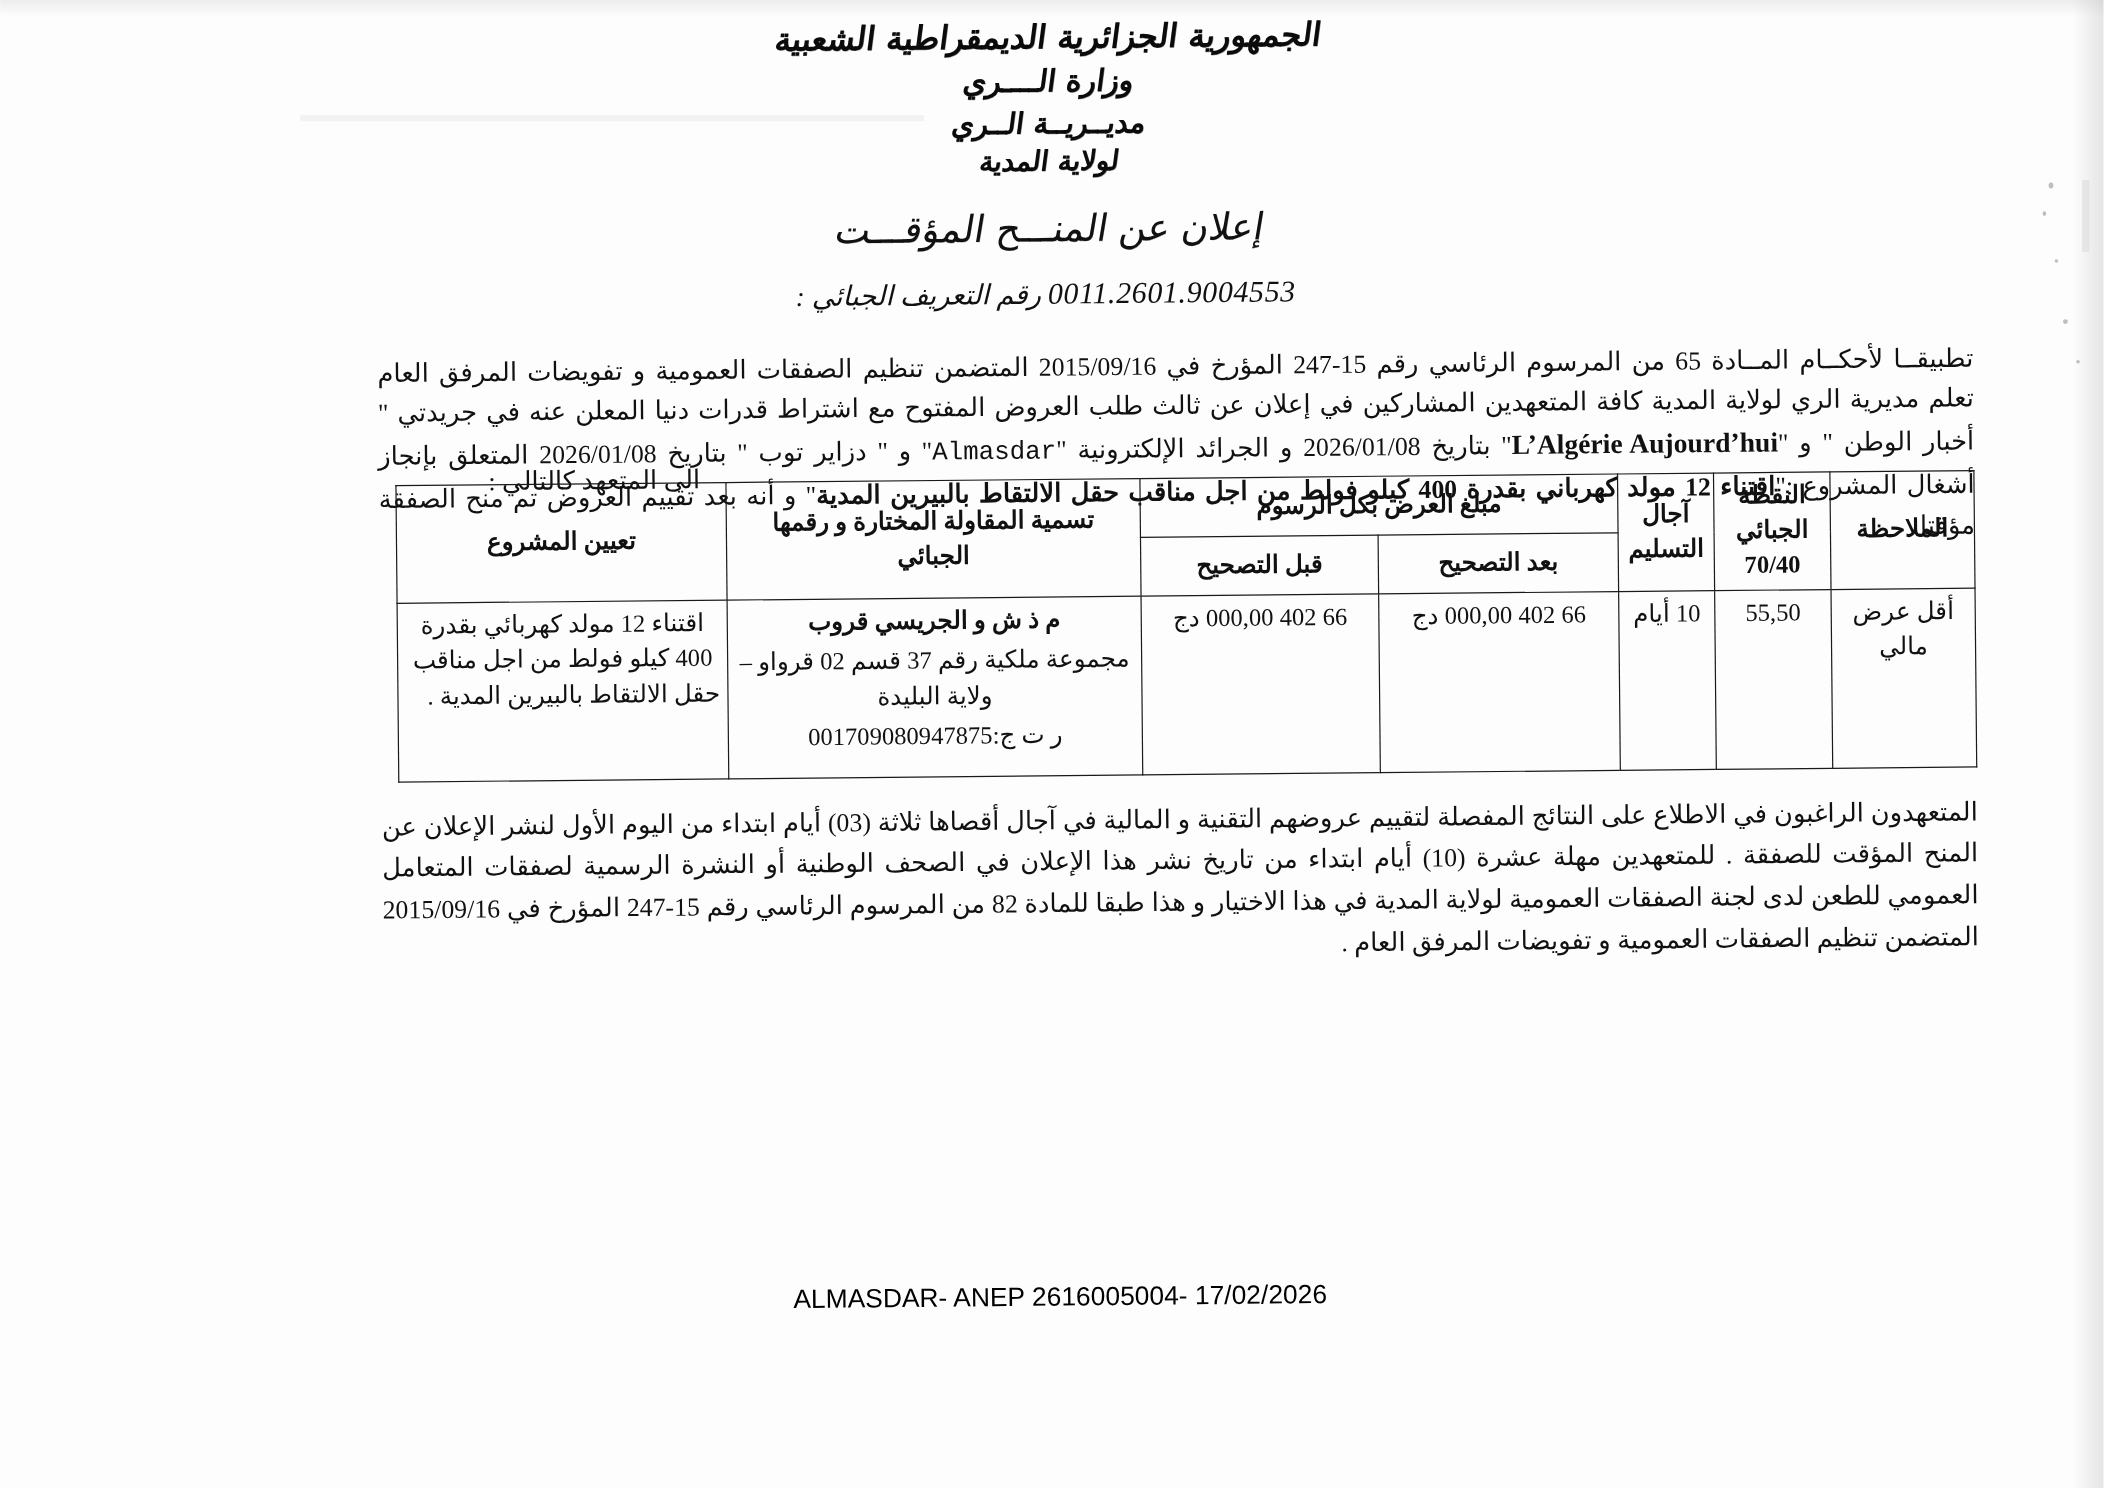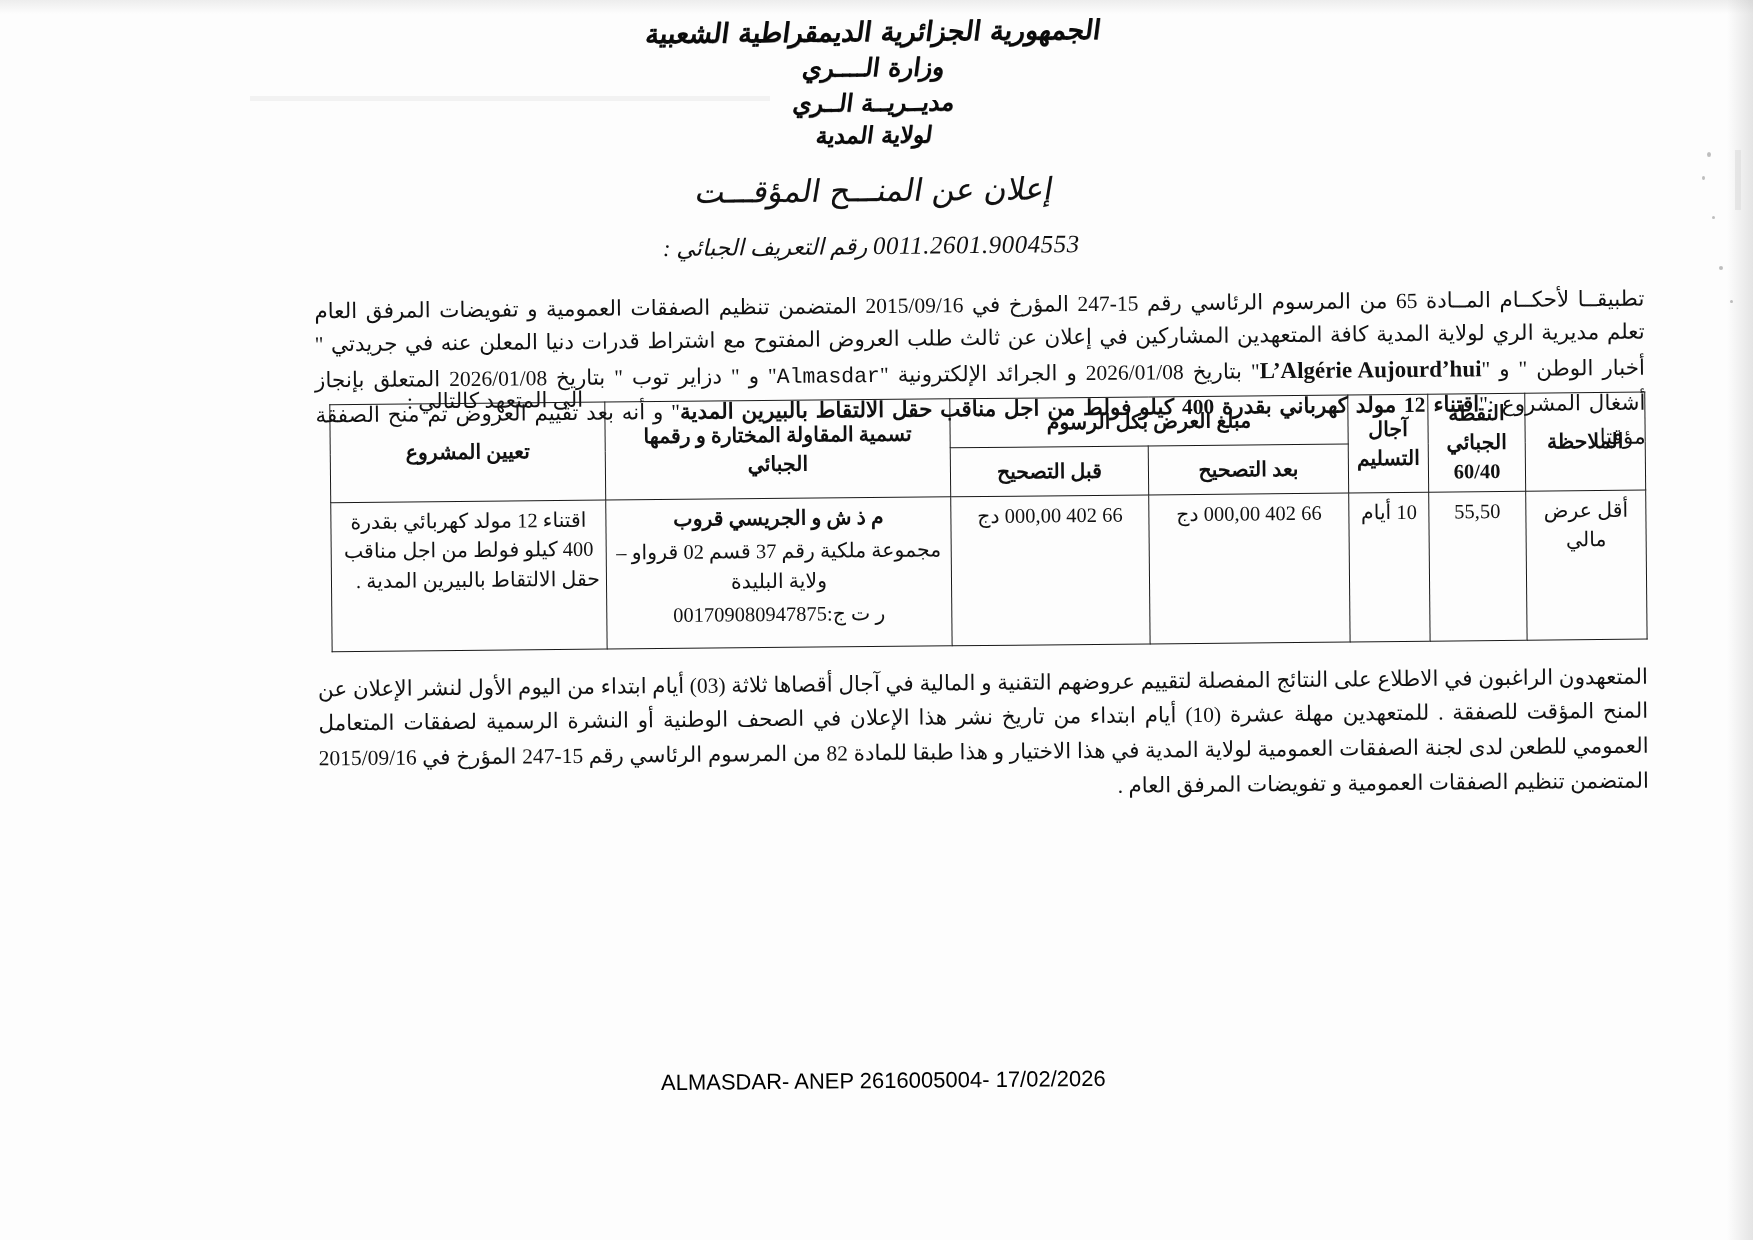--- a/index.html
+++ b/index.html
@@ -288,21 +288,21 @@
           <col class="col-after">
           <col class="col-before">
           <col class="col-company">
           <col class="col-project">
         </colgroup>
         <thead>
           <tr>
             <th rowspan="2">الملاحظة</th>
             <th rowspan="2">
               <span>النقطة الجبائي</span>
-              <span class="th-score-sub">60/40</span>
+              <span class="th-score-sub">70/40</span>
             </th>
             <th rowspan="2">آجال التسليم</th>
             <th colspan="2">مبلغ العرض بكل الرسوم</th>
             <th rowspan="2">تسمية المقاولة المختارة و رقمها الجبائي</th>
             <th rowspan="2">تعيين المشروع</th>
           </tr>
           <tr>
             <th>بعد التصحيح</th>
             <th>قبل التصحيح</th>
           </tr>

